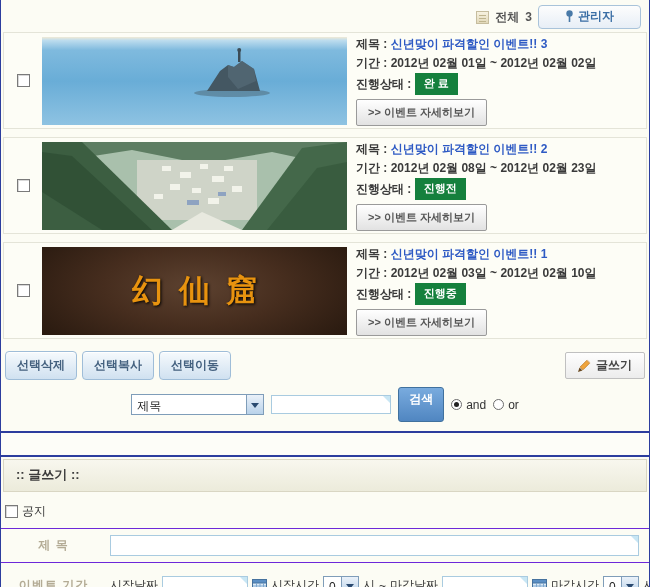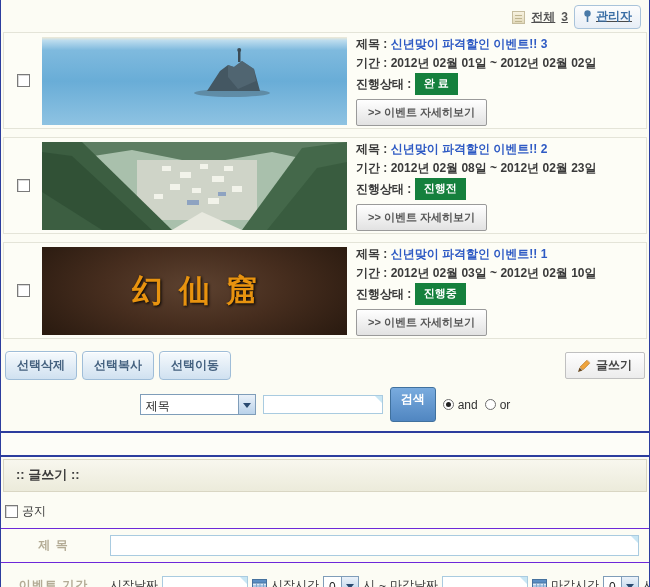--- a/index.html
+++ b/index.html
@@ -1,24 +1,24 @@
 <!DOCTYPE html>
 <html><head>
 <meta charset="utf-8">
 <style>
   * { margin:0; padding:0; box-sizing:border-box; }
   body { width:650px; font-family:"Liberation Sans","DejaVu Sans",sans-serif; background:#ffffff; }
   .page { width:650px; height:587px; border-left:1px solid #2c3d9e; border-right:1px solid #2c3d9e; background:#fcfcf4; }
 
   
-  .top-bar { display:flex; justify-content:flex-end; align-items:center; gap:6px; padding:5px 8px 3px; font-size:12px; color:#4a4a4a;text-decoration:underline; }
+  .top-bar { display:flex; justify-content:flex-end; align-items:center; gap:6px; padding:5px 8px 3px; font-size:12px; color:#4a4a4a; }
   .grid-ico { width:13px; height:13px; border:1px solid #c6bd9e; background:linear-gradient(#f7f2e0,#e2d9ba); position:relative; }
   .grid-ico::after { content:""; position:absolute; left:2px; right:2px; top:3px; height:1px; background:#bfb58f; box-shadow:0 3px 0 #bfb58f, 0 6px 0 #bfb58f; }
   .total { font-weight:bold; color:#555; }
-  .admin-btn { display:flex; align-items:center; gap:4px; border:1px solid #a9c3da; border-radius:4px; background:linear-gradient(#fdfdfd,#e7eef6); color:#3a6ea5; font-weight:bold; font-size:12px; padding:2px 8px 3px; cursor:pointer; }
+  .admin-btn { display:flex; align-items:center; gap:4px; border:1px solid #a9c3da; border-radius:4px; background:linear-gradient(#fdfdfd,#e7eef6); color:#3a6ea5; font-weight:bold; font-size:12px; padding:2px 26px 3px; cursor:pointer; }
 
   
   .event-row { margin:0 2px 8px; border:1px solid #e4e4d8; background:#fdfdf6; height:97px; display:flex; align-items:center; }
   .cb-cell { width:38px; display:flex; justify-content:center; }
   .cb { width:13px; height:13px; border:1px solid #7a7a7a; background:#fff; box-shadow:inset 1px 1px 0 #d8d8d8; cursor:pointer; }
   .thumb { width:305px; height:88px; position:relative; overflow:hidden; flex:none; cursor:pointer; }
   .thumb svg { display:block; width:100%; height:100%; }
   .thumb-cave { background:radial-gradient(ellipse 75% 110% at 50% 45%, #5d4230 0%, #462d1e 40%, #2e1d12 75%, #201309 100%); display:flex; align-items:center; justify-content:center; }
   .cave-text { color:#e8930f; font-size:31px; font-weight:bold; letter-spacing:16px; padding-left:16px; font-family:"DejaVu Serif","Liberation Serif",serif; text-shadow:1px 1px 3px #000; }
   .info { margin-left:9px; font-size:12px; font-weight:bold; color:#3a3a3a; line-height:19px; }
@@ -30,21 +30,21 @@
   .actions-bar { display:flex; align-items:center; padding:4px 4px 2px; }
   .action-btn { border:1px solid #9fbdd8; background:linear-gradient(#f6fafd,#d0e1f0); color:#44617f; font-weight:bold; font-size:12px; padding:5px 11px; border-radius:4px; margin-right:5px; cursor:pointer; box-shadow:0 1px 0 #fff inset; }
   .write-btn { margin-left:auto; display:flex; align-items:center; gap:5px; border:1px solid #c0c0c0; background:linear-gradient(#fefefe,#ececec); color:#444; font-weight:bold; font-size:12px; padding:4px 12px; border-radius:2px; cursor:pointer; }
 
   
   .search-bar { display:flex; justify-content:center; align-items:center; gap:7px; padding:5px 0 9px; font-size:12px; color:#333; }
   .fake-select { border:1px solid #7f9db9; background:#fff; height:21px; display:flex; align-items:stretch; cursor:pointer; }
   .fake-select .sel-txt { flex:1; font-size:12px; padding:3px 5px 0; color:#222; }
   .sel-arrow { width:17px; background:linear-gradient(#eaf1f9,#b9d2ea); border-left:1px solid #7f9db9; display:flex; align-items:center; justify-content:center; }
   .sel-arrow i { width:0; height:0; border:4px solid transparent; border-top:5px solid #2a4a70; margin-top:5px; }
-  .field-select { width:116px; }
+  .field-select { width:133px; }
   .input-box { position:relative; background:#fff; border:1px solid #a9cbe0; }
   .input-box input { border:none; outline:none; width:100%; height:100%; font-size:12px; padding:0 4px; background:transparent; }
   .input-box::after { content:""; position:absolute; top:0; right:0; border-top:7px solid #c8e6f4; border-left:7px solid transparent; }
   .search-input-box { width:120px; height:19px; }
   .search-btn { background:linear-gradient(#79abde,#5086c1); border:1px solid #40719e; color:#fff; font-weight:bold; font-size:12px; padding:3px 10px 13px; border-radius:3px; cursor:pointer; }
   .radio-group { display:flex; align-items:center; gap:4px; }
   .radio { width:11px; height:11px; border-radius:50%; border:1px solid #6d6d6d; background:#fff; position:relative; cursor:pointer; }
   .radio.checked::after { content:""; position:absolute; inset:2px; border-radius:50%; background:#222; }
 
   .list-section { border-bottom:2px solid #2c3d9e; }

